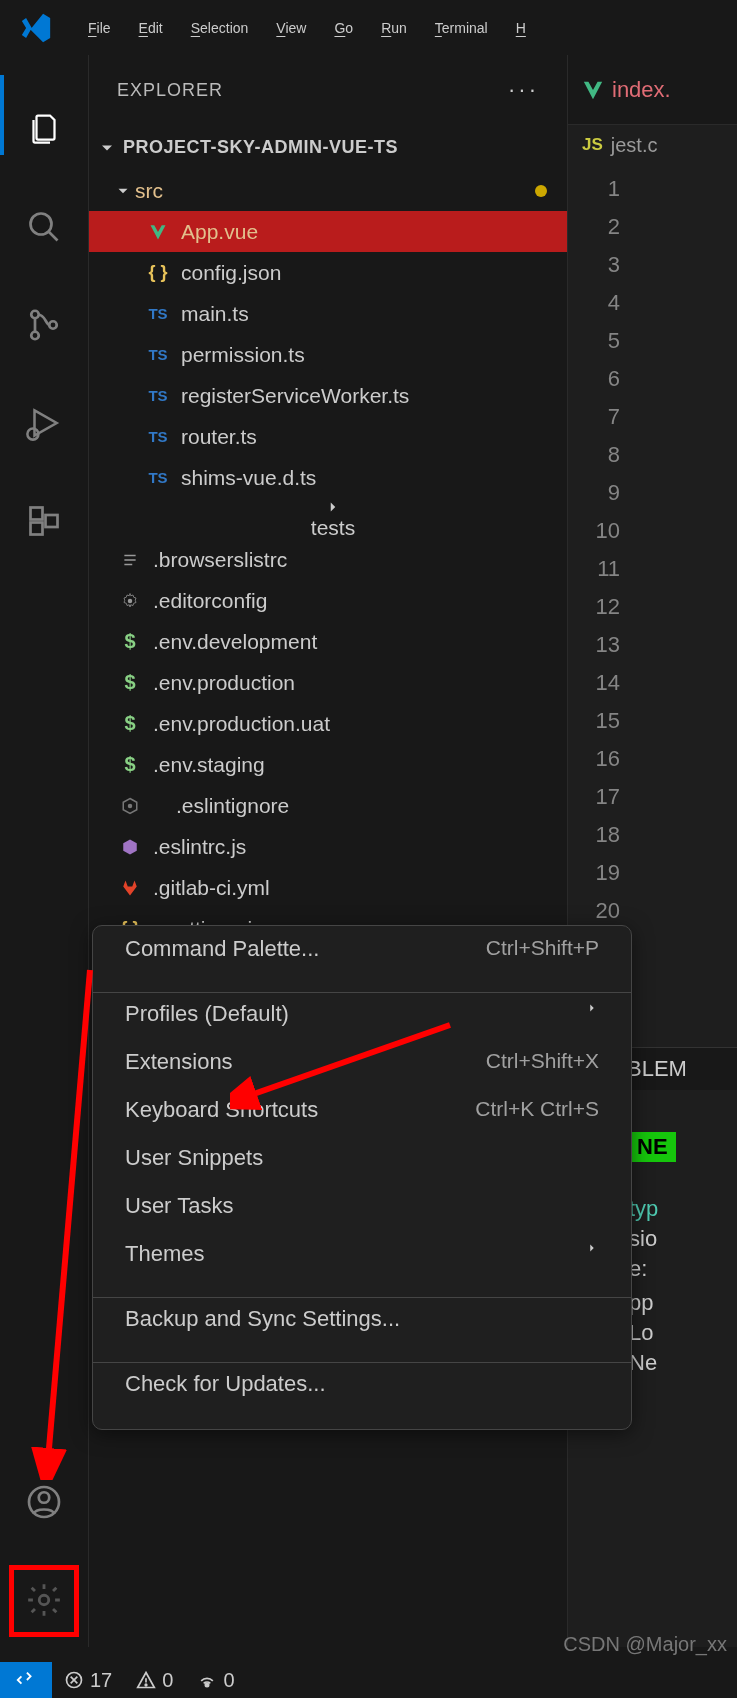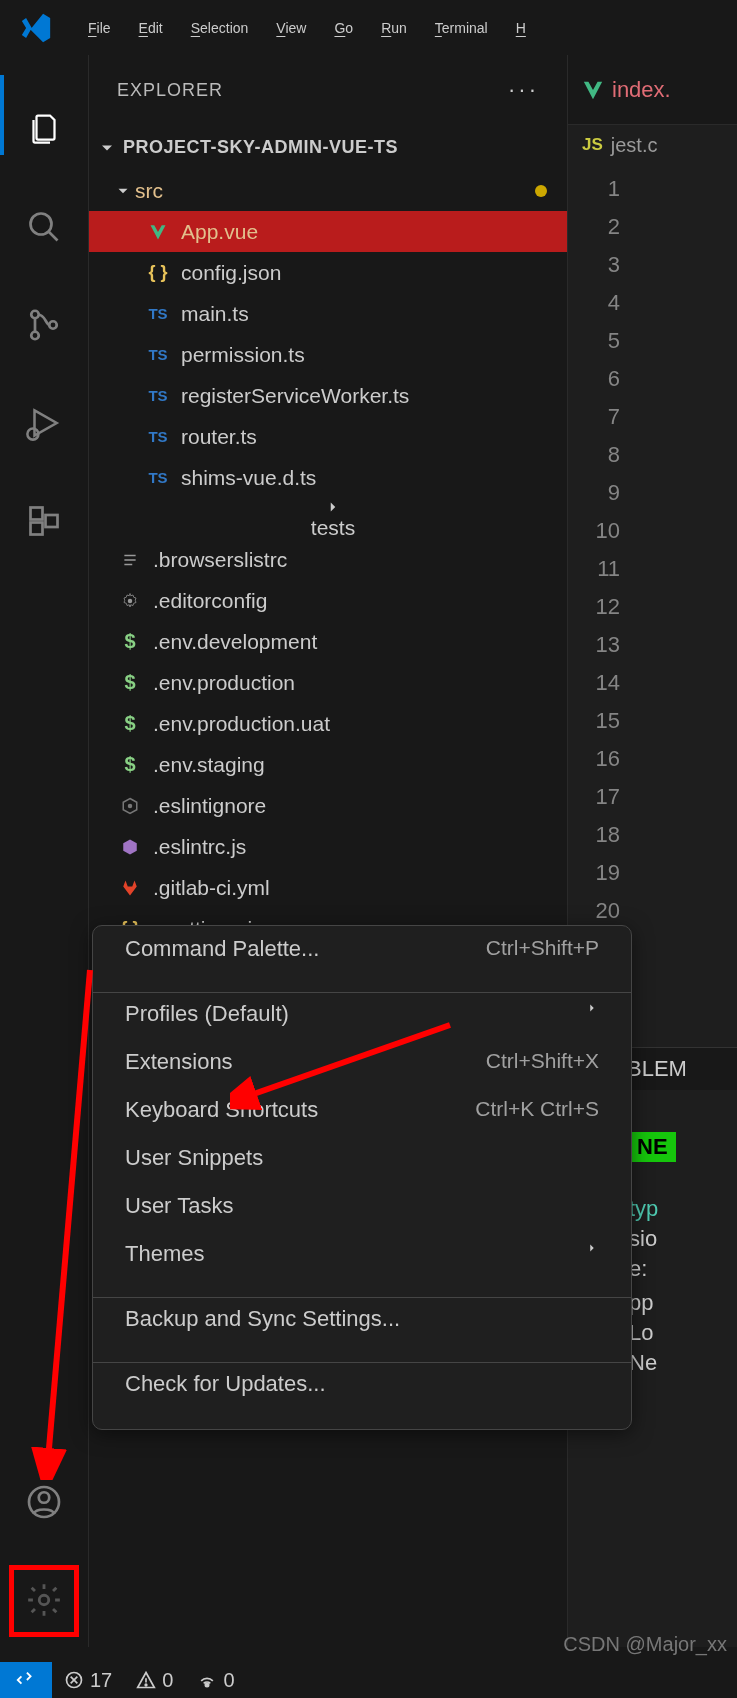--- a/index.html
+++ b/index.html
@@ -248,21 +248,21 @@
               <span style="color:#89d185;font-weight:bold;font-size:20px;">$</span>
             </span>
             <span class="label" style="color:#cccccc">.env.production.uat</span>
           </div>
           <div class="tree-row" style="padding-left: 30px;">
             <span class="icon">
               <span style="color:#89d185;font-weight:bold;font-size:20px;">$</span>
             </span>
             <span class="label" style="color:#cccccc">.env.staging</span>
           </div>
-          <div class="tree-row" style="padding-left: 30px;">
+          <div class="tree-row" style="padding-left: 30px; gap: 23px;">
             <span class="icon">
               <svg width="18" height="18" viewBox="0 0 24 24">
                 <polygon points="12,2 21,7 21,17 12,22 3,17 3,7" fill="none" stroke="#777" stroke-width="2"></polygon>
                 <circle cx="12" cy="12" r="3" fill="#777"></circle>
               </svg>
             </span>
             <span class="label" style="color:#cccccc">.eslintignore</span>
           </div>
           <div class="tree-row" style="padding-left: 30px;">
             <span class="icon">

